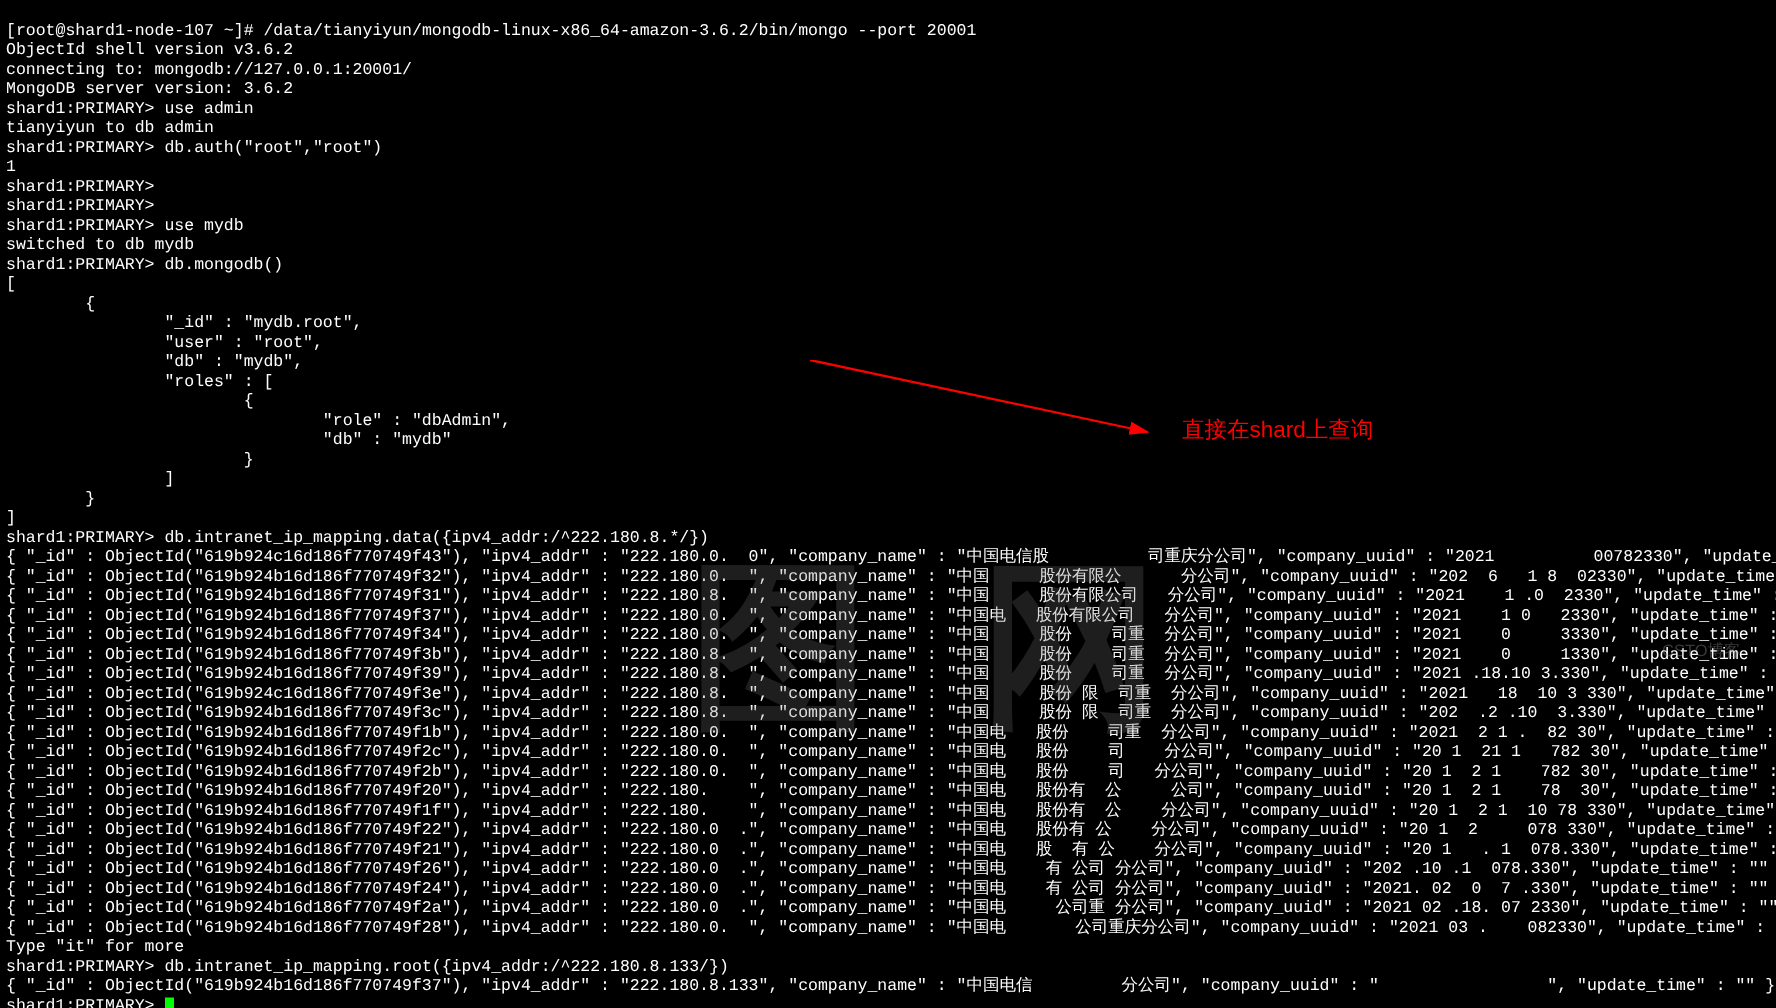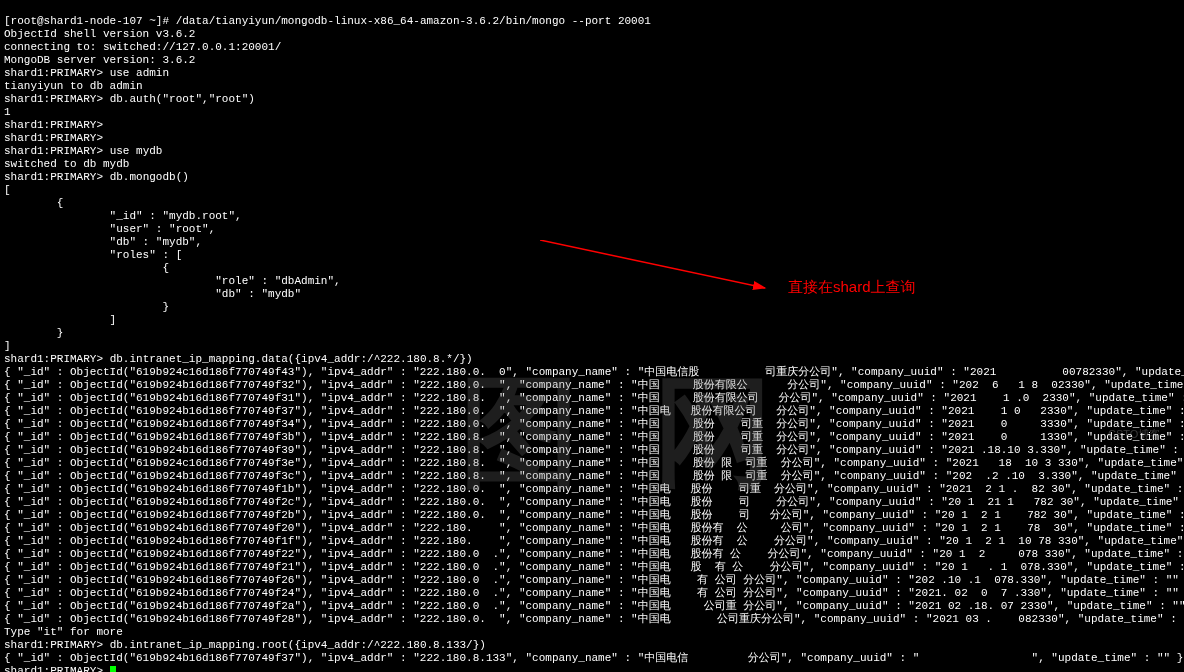--- a/index.html
+++ b/index.html
@@ -58,21 +58,21 @@
     color: rgba(160,160,160,0.35);
     pointer-events:none;
   }
 </style>
 </head>
 <body>
 
 <div class="terminal">
 <span>[root@shard1-node-107 ~]# </span><span>/data/tianyiyun/mongodb-linux-x86_64-amazon-3.6.2/bin/mongo --port 20001</span>
 <span>ObjectId shell version v3.6.2</span>
-<span>connecting to: switched://127.0.0.1:20001/</span>
+<span>connecting to: mongodb://127.0.0.1:20001/</span>
 <span>MongoDB server version: 3.6.2</span>
 <span>shard1:PRIMARY&gt; </span><span>use admin</span>
 <span>tianyiyun to db admin</span>
 <span>shard1:PRIMARY&gt; </span><span>db.auth("root","root")</span>
 <span>1</span>
 <span>shard1:PRIMARY&gt; </span>
 <span>shard1:PRIMARY&gt; </span>
 <span>shard1:PRIMARY&gt; </span><span>use mydb</span>
 <span>switched to db mydb</span>
 <span>shard1:PRIMARY&gt; </span><span>db.mongodb()</span>

